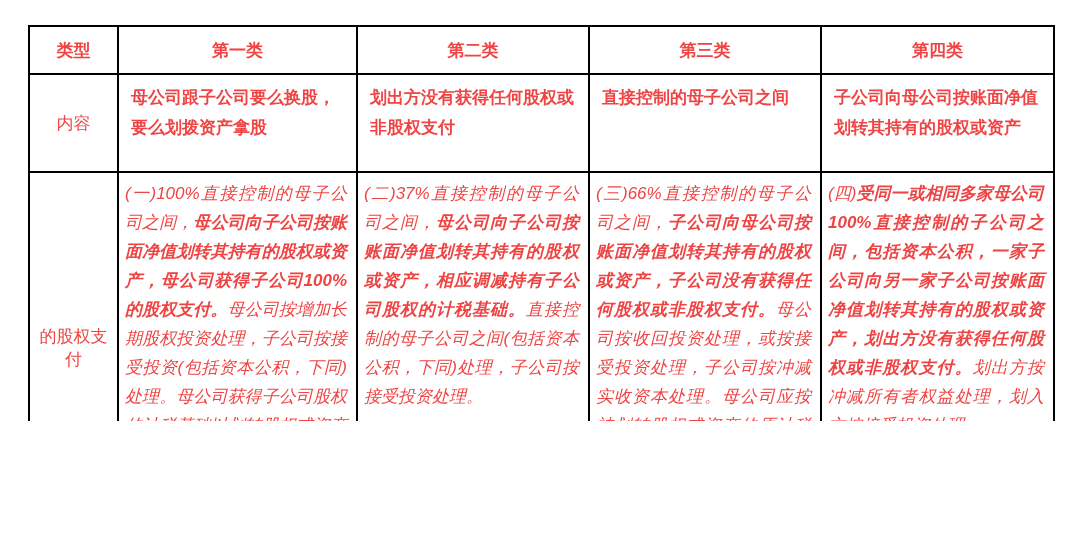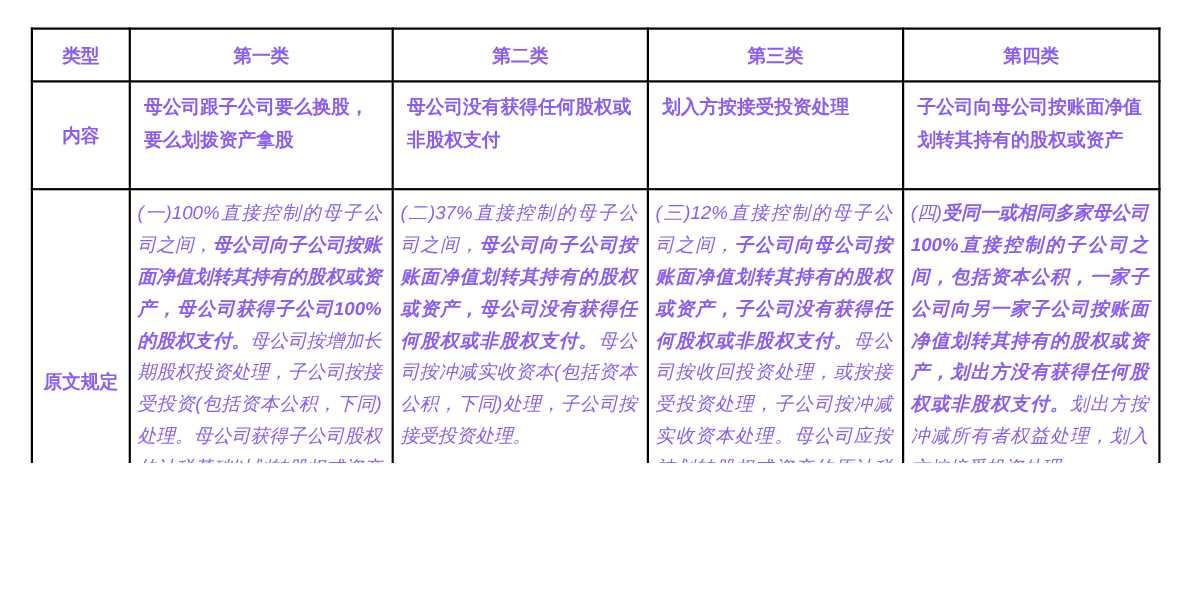--- a/index.html
+++ b/index.html
@@ -2,21 +2,21 @@
 <html><head>
 <meta charset="utf-8">
 <style>
   html, body { margin: 0; padding: 0; }
   .page {
     position: relative;
     width: 1080px;
     height: 421px;
     background: #ffffff;
     font-family: "Liberation Sans", sans-serif;
-    color: #8b5cf6;
+    color: #ef4444;
     overflow: hidden;
   }
   table.comparison {
     position: absolute;
     left: 28px;
     top: 25px;
     width: 1025px;
     border-collapse: collapse;
     table-layout: fixed;
   }
@@ -27,21 +27,21 @@
   .hdr-cell {
     height: 46px;
     font-size: 17px;
     font-weight: bold;
     text-align: center;
     vertical-align: middle;
     padding: 0 4px;
   }
   .row-label {
     font-size: 17px;
-    font-weight: bold;
+    font-weight: normal;
     text-align: center;
     vertical-align: middle;
     padding: 0 4px;
   }
   .content-cell {
     height: 88px;
     vertical-align: top;
     text-align: left;
     padding: 8px 10px 0 12px;
     font-size: 17px;
@@ -76,26 +76,26 @@
       <tr>
         <td class="hdr-cell">类型</td>
         <td class="hdr-cell">第一类</td>
         <td class="hdr-cell">第二类</td>
         <td class="hdr-cell">第三类</td>
         <td class="hdr-cell">第四类</td>
       </tr>
       <tr>
         <td class="row-label">内容</td>
         <td class="content-cell">母公司跟子公司要么换股，要么划拨资产拿股</td>
-        <td class="content-cell">母公司没有获得任何股权或非股权支付</td>
-        <td class="content-cell">划入方按接受投资处理</td>
+        <td class="content-cell">划出方没有获得任何股权或非股权支付</td>
+        <td class="content-cell">直接控制的母子公司之间</td>
         <td class="content-cell">子公司向母公司按账面净值划转其持有的股权或资产</td>
       </tr>
       <tr class="prov-row-height">
-        <td class="row-label">原文规定</td>
+        <td class="row-label">的股权支付</td>
         <td class="prov-cell"><span>(一)100%直接控制的母子公司之间，</span><span class="seg-bold">母公司向子公司按账面净值划转其持有的股权或资产，母公司获得子公司100%的股权支付。</span><span>母公司按增加长期股权投资处理，子公司按接受投资(包括资本公积，下同)处理。母公司获得子公司股权的计税基础以划转股权或资产的原计税基础确定。</span></td>
-        <td class="prov-cell"><span>(二)37%直接控制的母子公司之间，</span><span class="seg-bold">母公司向子公司按账面净值划转其持有的股权或资产，母公司没有获得任何股权或非股权支付。</span><span>母公司按冲减实收资本(包括资本公积，下同)处理，子公司按接受投资处理。</span></td>
-        <td class="prov-cell"><span>(三)12%直接控制的母子公司之间，</span><span class="seg-bold">子公司向母公司按账面净值划转其持有的股权或资产，子公司没有获得任何股权或非股权支付。</span><span>母公司按收回投资处理，或按接受投资处理，子公司按冲减实收资本处理。母公司应按被划转股权或资产的原计税基础，相应调减持有子公司股权的计税基础。</span></td>
+        <td class="prov-cell"><span>(二)37%直接控制的母子公司之间，</span><span class="seg-bold">母公司向子公司按账面净值划转其持有的股权或资产，相应调减持有子公司股权的计税基础。</span><span>直接控制的母子公司之间(包括资本公积，下同)处理，子公司按接受投资处理。</span></td>
+        <td class="prov-cell"><span>(三)66%直接控制的母子公司之间，</span><span class="seg-bold">子公司向母公司按账面净值划转其持有的股权或资产，子公司没有获得任何股权或非股权支付。</span><span>母公司按收回投资处理，或按接受投资处理，子公司按冲减实收资本处理。母公司应按被划转股权或资产的原计税基础，相应调减持有子公司股权的计税基础。</span></td>
         <td class="prov-cell"><span>(四)</span><span class="seg-bold">受同一或相同多家母公司100%直接控制的子公司之间，包括资本公积，一家子公司向另一家子公司按账面净值划转其持有的股权或资产，划出方没有获得任何股权或非股权支付。</span><span>划出方按冲减所有者权益处理，划入方按接受投资处理。</span></td>
       </tr>
     </tbody>
   </table>
 </div>
 
 </body></html>

